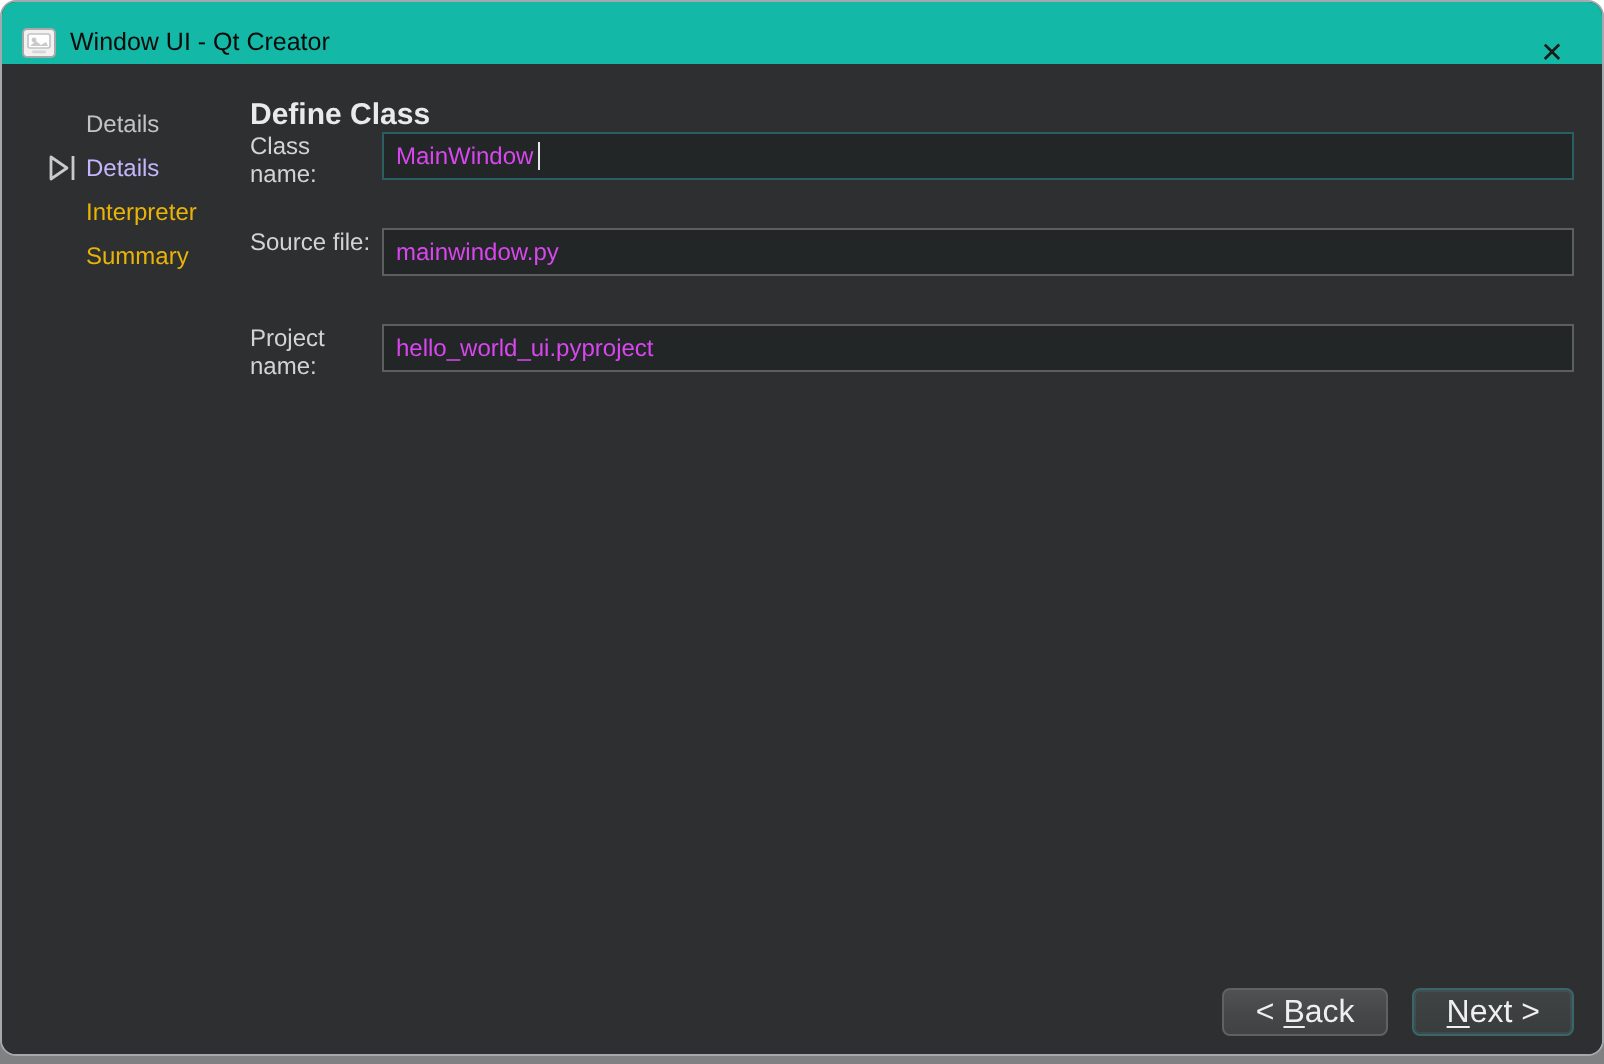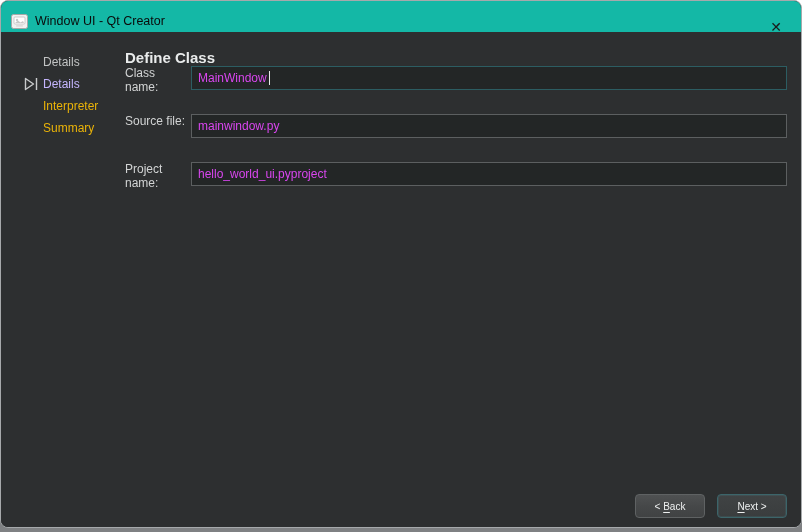--- a/index.html
+++ b/index.html
@@ -59,21 +59,21 @@
     position: absolute; right: 9px; top: 10px; width: 0; height: 0;
     border-left: 4px solid transparent; border-right: 4px solid transparent;
     border-top: 4px solid #2c2e2f;
   }
   
   .buttons { position: absolute; right: 14px; bottom: 9px; display: flex; gap: 12px; }
   .btn {
     min-width: 70px; height: 24px; padding: 3px 16px;
     background: linear-gradient(180deg, #4f5152 0%, #454748 55%, #404243 100%);
     border: 1px solid #5f6263; border-radius: 4px;
-    color: #eef0f0; font-size: 10px; font-family: "Liberation Sans", sans-serif;
+    color: #eef0f0; font-size: 16px; font-family: "Liberation Sans", sans-serif;
     cursor: default;
   }
   .btn u { text-underline-offset: 2px; }
   .btn.default {
     background: linear-gradient(180deg, #404344 0%, #3a3d3e 100%);
     border-color: #3c656a;
     box-shadow: inset 0 0 0 1px rgba(70, 140, 148, 0.18);
   }
 </style>
 </head>

